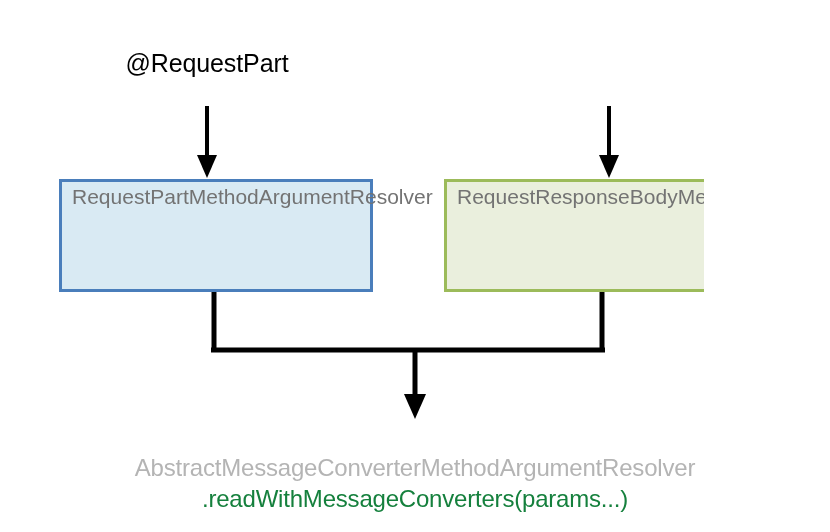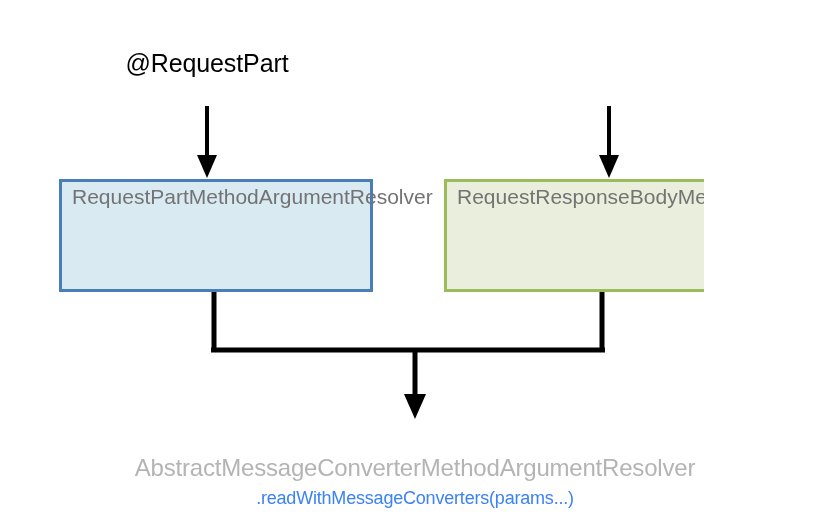--- a/index.html
+++ b/index.html
@@ -90,23 +90,23 @@
     display: block;
     white-space: nowrap;
     letter-spacing: -0.2px;
   }
   #caption-class-name {
     font-size: 24px;
     line-height: 31px;
     color: #b4b4b4;
   }
   #caption-method-call {
-    font-size: 18px;
+    font-size: 24px;
     line-height: 31px;
-    color: #3b82f6;
+    color: #15803d;
   }
 </style>
 </head>
 <body>
 
 <div id="diagram-canvas">
 
   <svg id="connector-layer" viewBox="0 0 830 532" width="830" height="532" xmlns="http://www.w3.org/2000/svg">
 
     <g>

